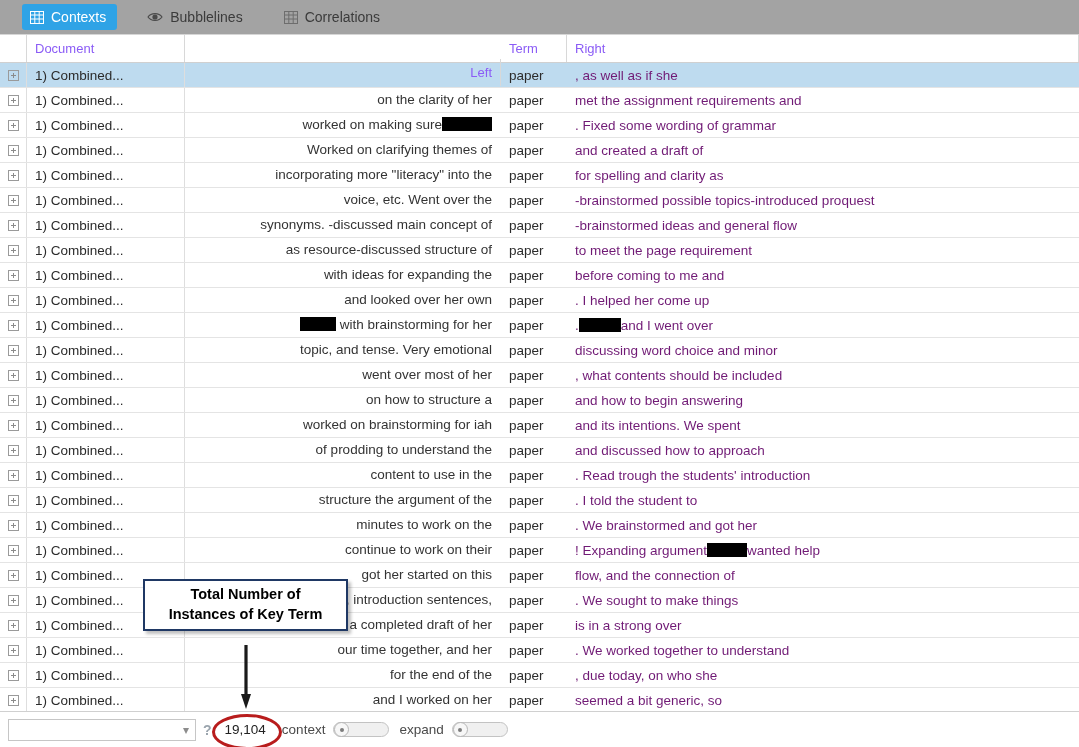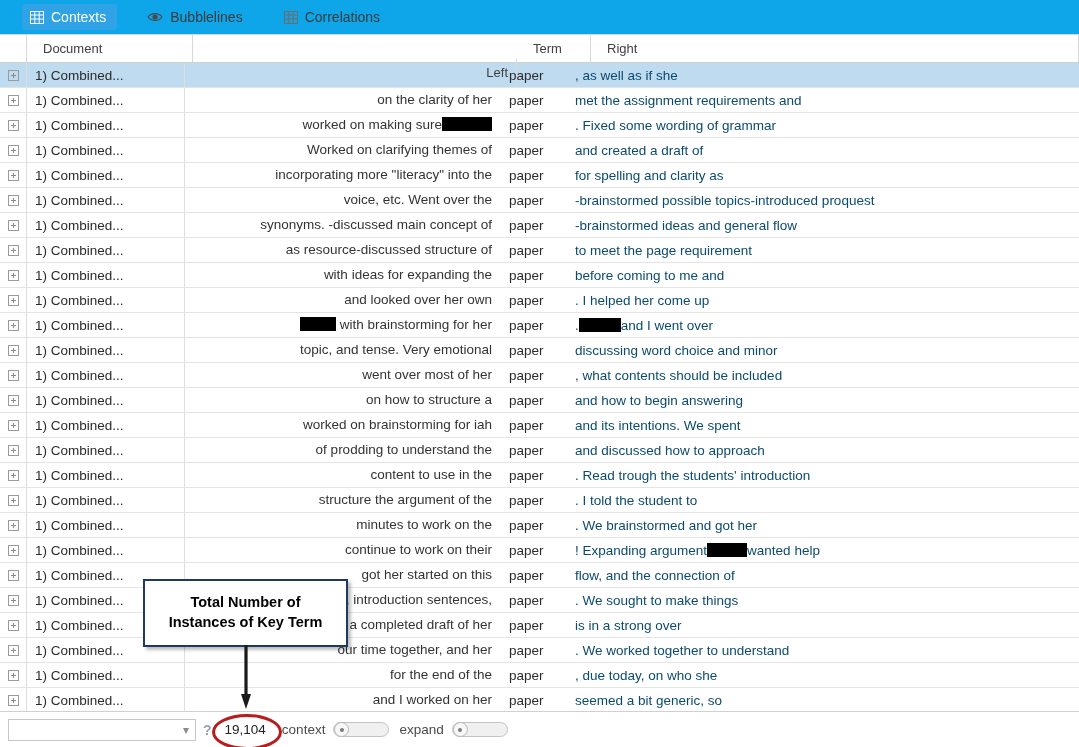--- a/index.html
+++ b/index.html
@@ -13,21 +13,21 @@
   #app {
     position: relative;
     width: 1079px; height: 747px;
     background: #ffffff;
   }
 
   
   .tabbar {
     position: absolute; left: 0; top: 0;
     width: 1079px; height: 35px;
-    background: #0ea5e9;
+    background: #a3a3a3;
     border-bottom: 1px solid #d6d6d6;
     display: flex; align-items: center;
     padding-left: 22px;
   }
   .tab {
     display: flex; align-items: center;
     height: 26px;
     padding: 0 11px 0 8px;
     border-radius: 3px;
     margin-right: 22px;
@@ -47,22 +47,21 @@
     position: absolute; left: 0; top: 35px;
     width: 1079px; height: 676px;
     background: #fff;
   }
   .grid-head {
     display: flex;
     height: 28px;
     border-bottom: 1px solid #d0d0d0;
     background: #ffffff;
     font-size: 13px;
-    color: #404040;
-    gap: 8px;
+    color: #8b5cf6;
   }
   .grid-head .hcell {
     display: flex; align-items: center;
     border-right: 1px solid #d8d8d8;
     padding: 0 8px;
     height: 100%;
     overflow: hidden;
     white-space: nowrap;
   }
   .c-exp   { width: 27px; flex: 0 0 27px; justify-content: center; padding: 0;
@@ -87,21 +86,21 @@
     display: flex; align-items: center;
     height: 100%;
     padding: 0 8px;
     overflow: hidden;
     white-space: nowrap;
   }
   .row .c-exp { padding: 0; }
   .row .c-doc { color: #2b2b2b; }
   .row .c-left { justify-content: flex-end; text-align: right; }
   .row .c-term { color: #2b2b2b; }
-  .row .c-right { color: #0c4a6e; }
+  .row .c-right { color: #701a75; }
   .row .c-exp, .row .c-doc, .row .c-left, .row .c-term {
     border-right: 1px solid transparent;
   }
 
   
   .row .c-exp { border-right: 1px solid #dedede; }
   .row .c-doc { border-right: 1px solid #dedede; }
 
   .expand-icon {
     width: 11px; height: 11px;
@@ -185,21 +184,21 @@
     content: "";
     position: absolute; left: 4.5px; top: 4.5px;
     width: 4px; height: 4px; border-radius: 50%;
     background: #7d7d7d;
   }
 
   
   .callout {
     position: absolute;
     left: 143px; top: 579px;
-    width: 205px; height: 68px;
+    width: 205px; height: 52px;
     background: #ffffff;
     border: 2px solid #1f3864;
     box-shadow: 3px 3px 3px rgba(0,0,0,0.25);
     display: flex; flex-direction: column;
     align-items: center; justify-content: center;
     z-index: 40;
     font-size: 14.5px;
     font-weight: bold;
     color: #000;
     line-height: 1.35;

